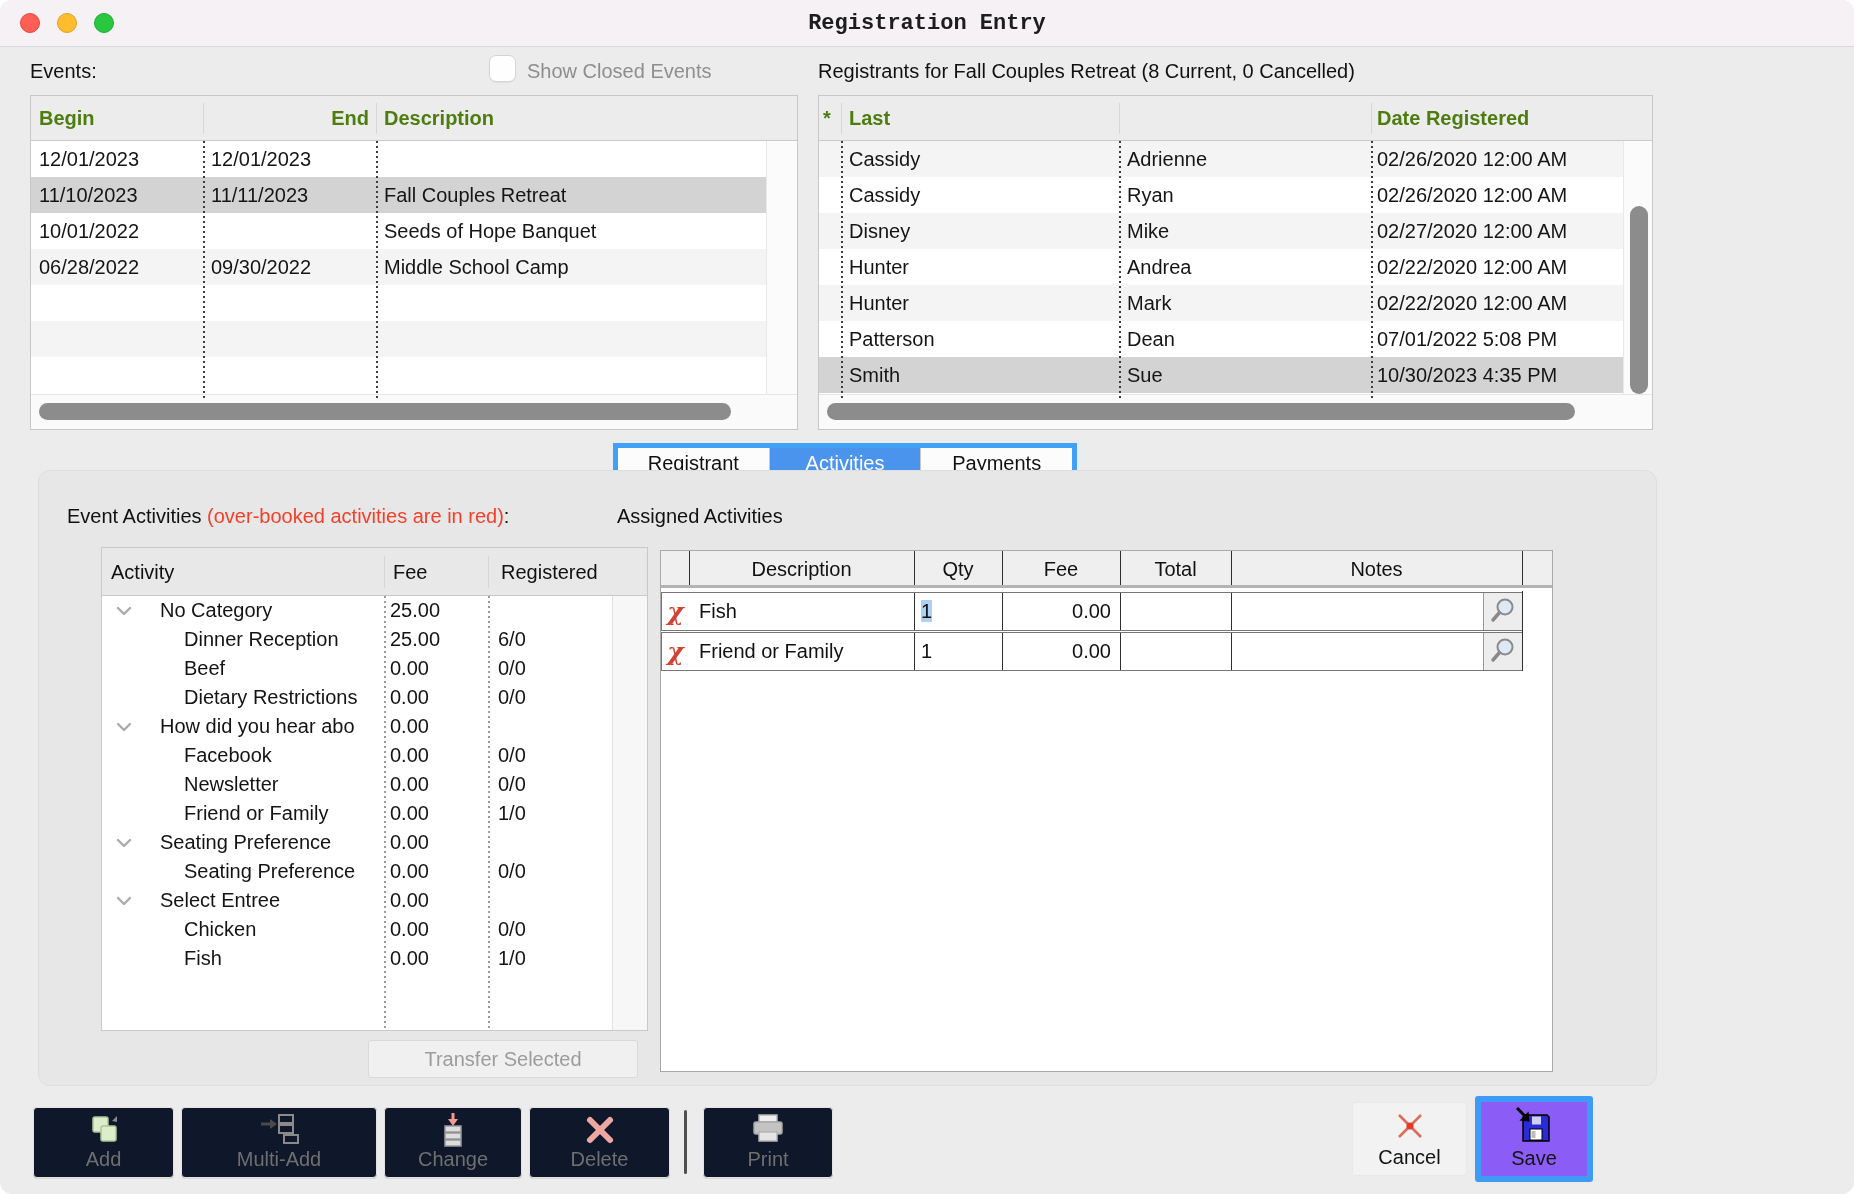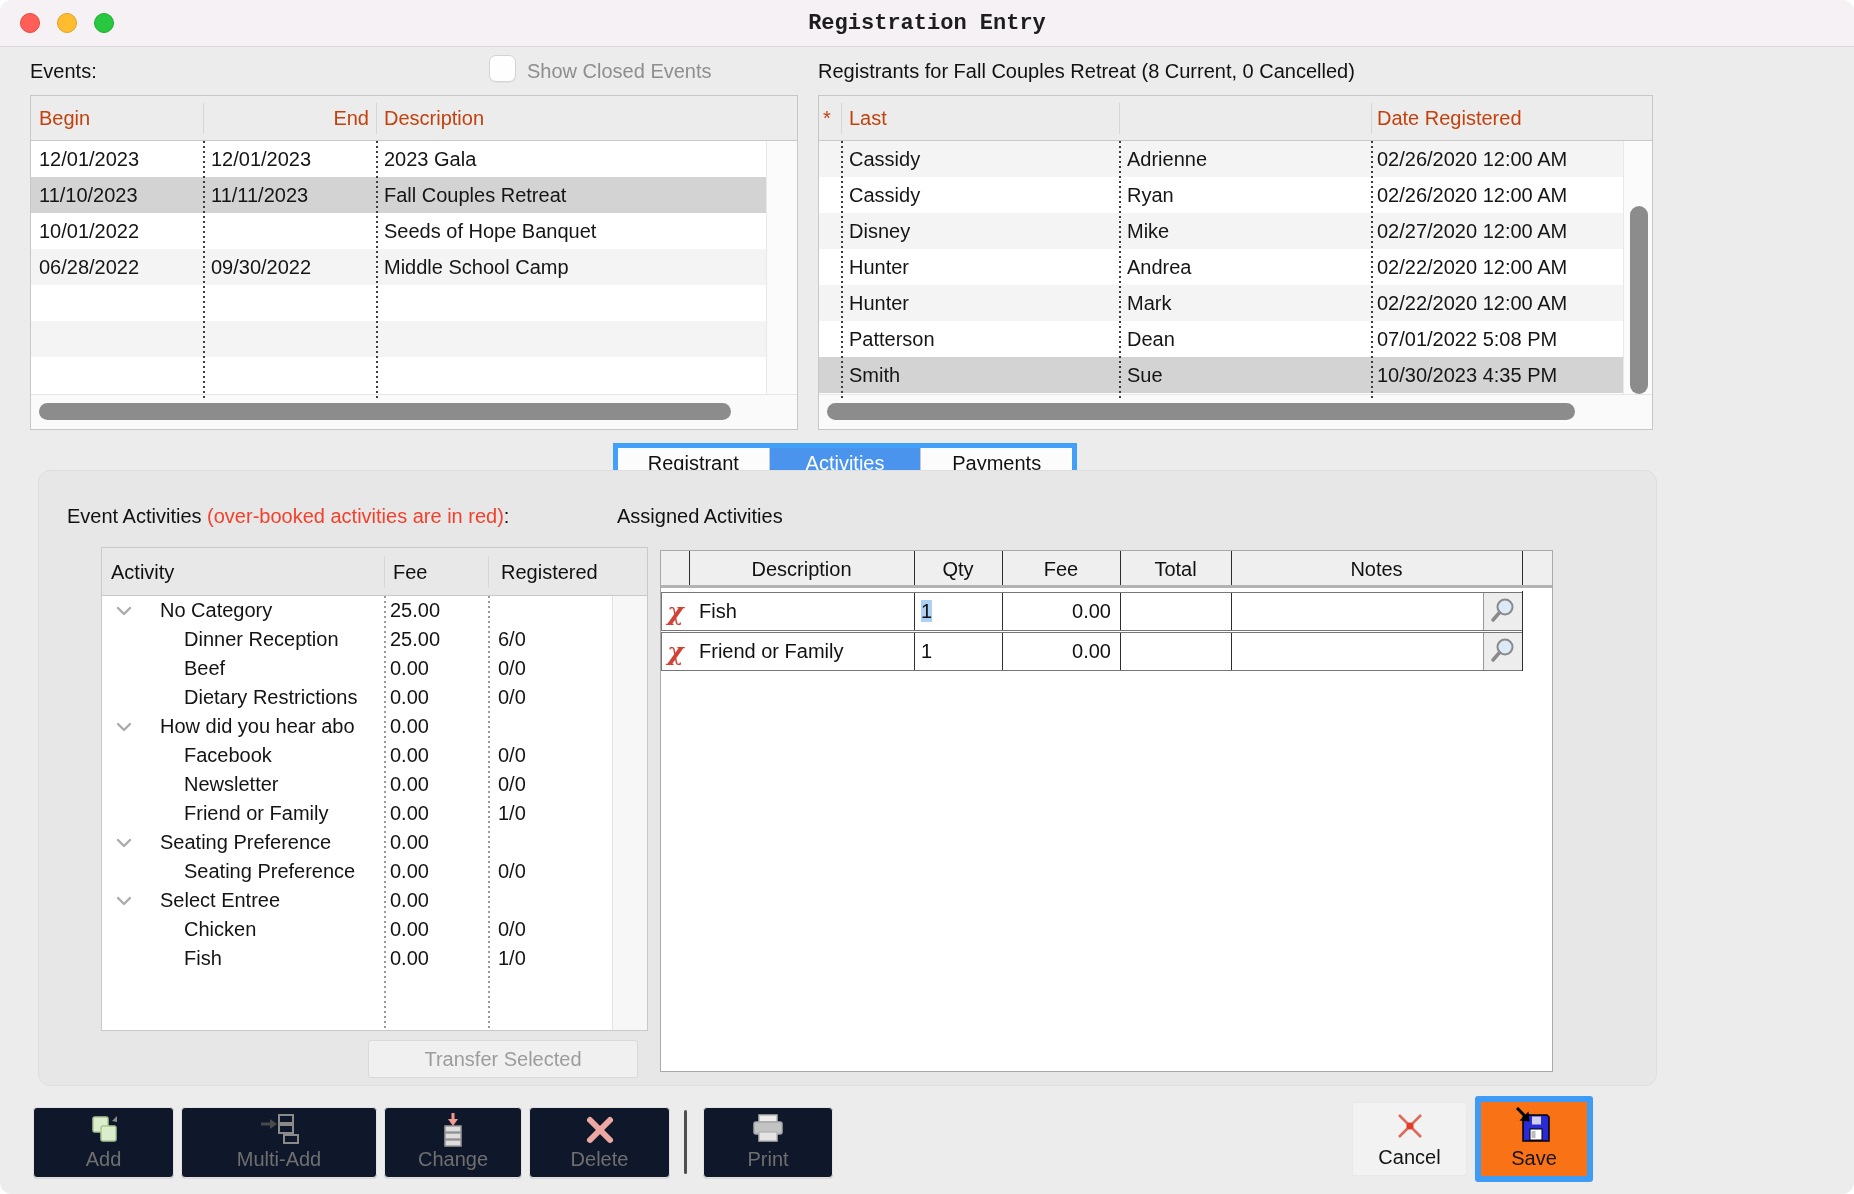--- a/index.html
+++ b/index.html
@@ -17,21 +17,21 @@
   .light.green{left:94px;background:#29C73F;border:1px solid #1EAD32;}
   .win-title{position:absolute;left:0;top:0;width:100%;height:47px;line-height:47px;text-align:center;font-weight:bold;font-size:22px;color:#1d1d1f;}
   
   .lbl{position:absolute;font-size:20px;color:#111;white-space:nowrap;}
   
   .checkbox{position:absolute;left:489px;top:55px;width:27px;height:27px;border-radius:7px;background:#FEFEFE;border:1.5px solid #D4D4D4;box-shadow:0 1px 1px rgba(0,0,0,.04);}
   .checkbox-label{position:absolute;left:527px;top:60px;font-size:20px;color:#8E8E8E;white-space:nowrap;}
   
   .tbl{position:absolute;background:#fff;border:1px solid #C7C7C7;}
   .tbl-head{position:absolute;left:0;top:0;right:0;height:45px;background:#ECECEC;border-bottom:1px solid #C9C9C9;}
-  .hcell{position:absolute;top:0;height:45px;line-height:45px;font-weight:normal;font-size:20px;color:#c2410c;white-space:nowrap;overflow:hidden;}
+  .hcell{position:absolute;top:0;height:45px;line-height:45px;font-weight:bold;font-size:20px;color:#4d7c0f;white-space:nowrap;overflow:hidden;}
   .hsep{position:absolute;top:7px;height:31px;width:1px;background:#D6D6D6;}
   .rows{position:absolute;overflow:hidden;}
   .row{position:absolute;left:0;width:100%;height:36px;background:#fff;}
   .row.alt{background:#F4F4F5;}
   .row.sel{background:#D3D3D3;}
   .cell{position:absolute;top:0;height:100%;line-height:36px;font-size:20px;color:#151515;white-space:nowrap;overflow:hidden;}
   .vdots{position:absolute;width:2px;background-image:repeating-linear-gradient(to bottom,#3c3c3c 0 2px,transparent 2px 5px);z-index:4;}
   .gutter{position:absolute;background:#FBFBFB;border-left:1px solid #E8E8E8;}
   .hscroll-strip{position:absolute;left:0;right:0;bottom:0;height:35px;background:#FAFAFA;border-top:1px solid #E6E6E6;}
   .thumb-h{position:absolute;height:17px;border-radius:9px;background:#8C8C8C;}
@@ -94,21 +94,21 @@
   .hl{background:#AFD0F5;}
   .mag-btn{position:absolute;left:821px;top:0;width:39px;height:37px;background:#EDEDED;border-left:1px solid #9A9A9A;display:flex;align-items:center;justify-content:center;}
   
   .tool-btn{position:absolute;top:1107px;height:71px;background:#0f172a;border:1px solid #E2E2E2;border-radius:4px;box-shadow:0 1px 0 #D8D8D8;text-align:center;}
   .tool-btn .ic{position:absolute;left:0;right:0;top:4px;height:36px;display:flex;align-items:center;justify-content:center;}
   .tool-btn .tl{position:absolute;left:0;right:0;bottom:6px;font-size:20px;color:#6F6F6F;white-space:nowrap;}
   .tool-sep{position:absolute;left:684px;top:1110px;width:3px;height:64px;background:#4F4F4F;border-radius:2px;}
   .cancel-btn{position:absolute;left:1352px;top:1102px;width:115px;height:74px;background:#F2F2F2;border:1px solid #E8E8E8;border-radius:3px;text-align:center;}
   .cancel-btn .tl,.save-btn .tl{position:absolute;left:0;right:0;bottom:6px;font-size:20px;color:#141414;}
   .cancel-btn .ic,.save-btn .ic{position:absolute;left:0;right:0;top:5px;height:36px;display:flex;align-items:center;justify-content:center;}
-  .save-ring{position:absolute;left:1475px;top:1096px;width:118px;height:86px;border:6px solid #3F9CF6;border-radius:3px;background:#f97316;}
+  .save-ring{position:absolute;left:1475px;top:1096px;width:118px;height:86px;border:6px solid #3F9CF6;border-radius:3px;background:#8b5cf6;}
   .save-btn{position:absolute;left:0;top:0;width:106px;height:74px;text-align:center;}
 </style>
 </head>
 <body>
 
 <div class="window">
 
   <div class="titlebar">
     <div class="light red"></div>
     <div class="light yellow"></div>
@@ -125,21 +125,20 @@
       <div class="hcell c-begin">Begin</div>
       <div class="hcell" style="left:180px;width:158px;text-align:right;">End</div>
       <div class="hcell c-desc">Description</div>
       <div class="hsep" style="left:172px;"></div>
       <div class="hsep" style="left:345px;"></div>
     </div>
     <div class="rows" id="events-rows">
         <div class="row" style="top: 0px;">
           <div class="cell c-begin">12/01/2023</div>
           <div class="cell c-end">12/01/2023</div>
-          <div class="cell c-desc">2023 Gala</div>
         </div>
         <div class="row alt sel" style="top: 36px;">
           <div class="cell c-begin">11/10/2023</div>
           <div class="cell c-end">11/11/2023</div>
           <div class="cell c-desc">Fall Couples Retreat</div>
         </div>
         <div class="row" style="top: 72px;">
           <div class="cell c-begin">10/01/2022</div>
           <div class="cell c-end"></div>
           <div class="cell c-desc">Seeds of Hope Banquet</div>

